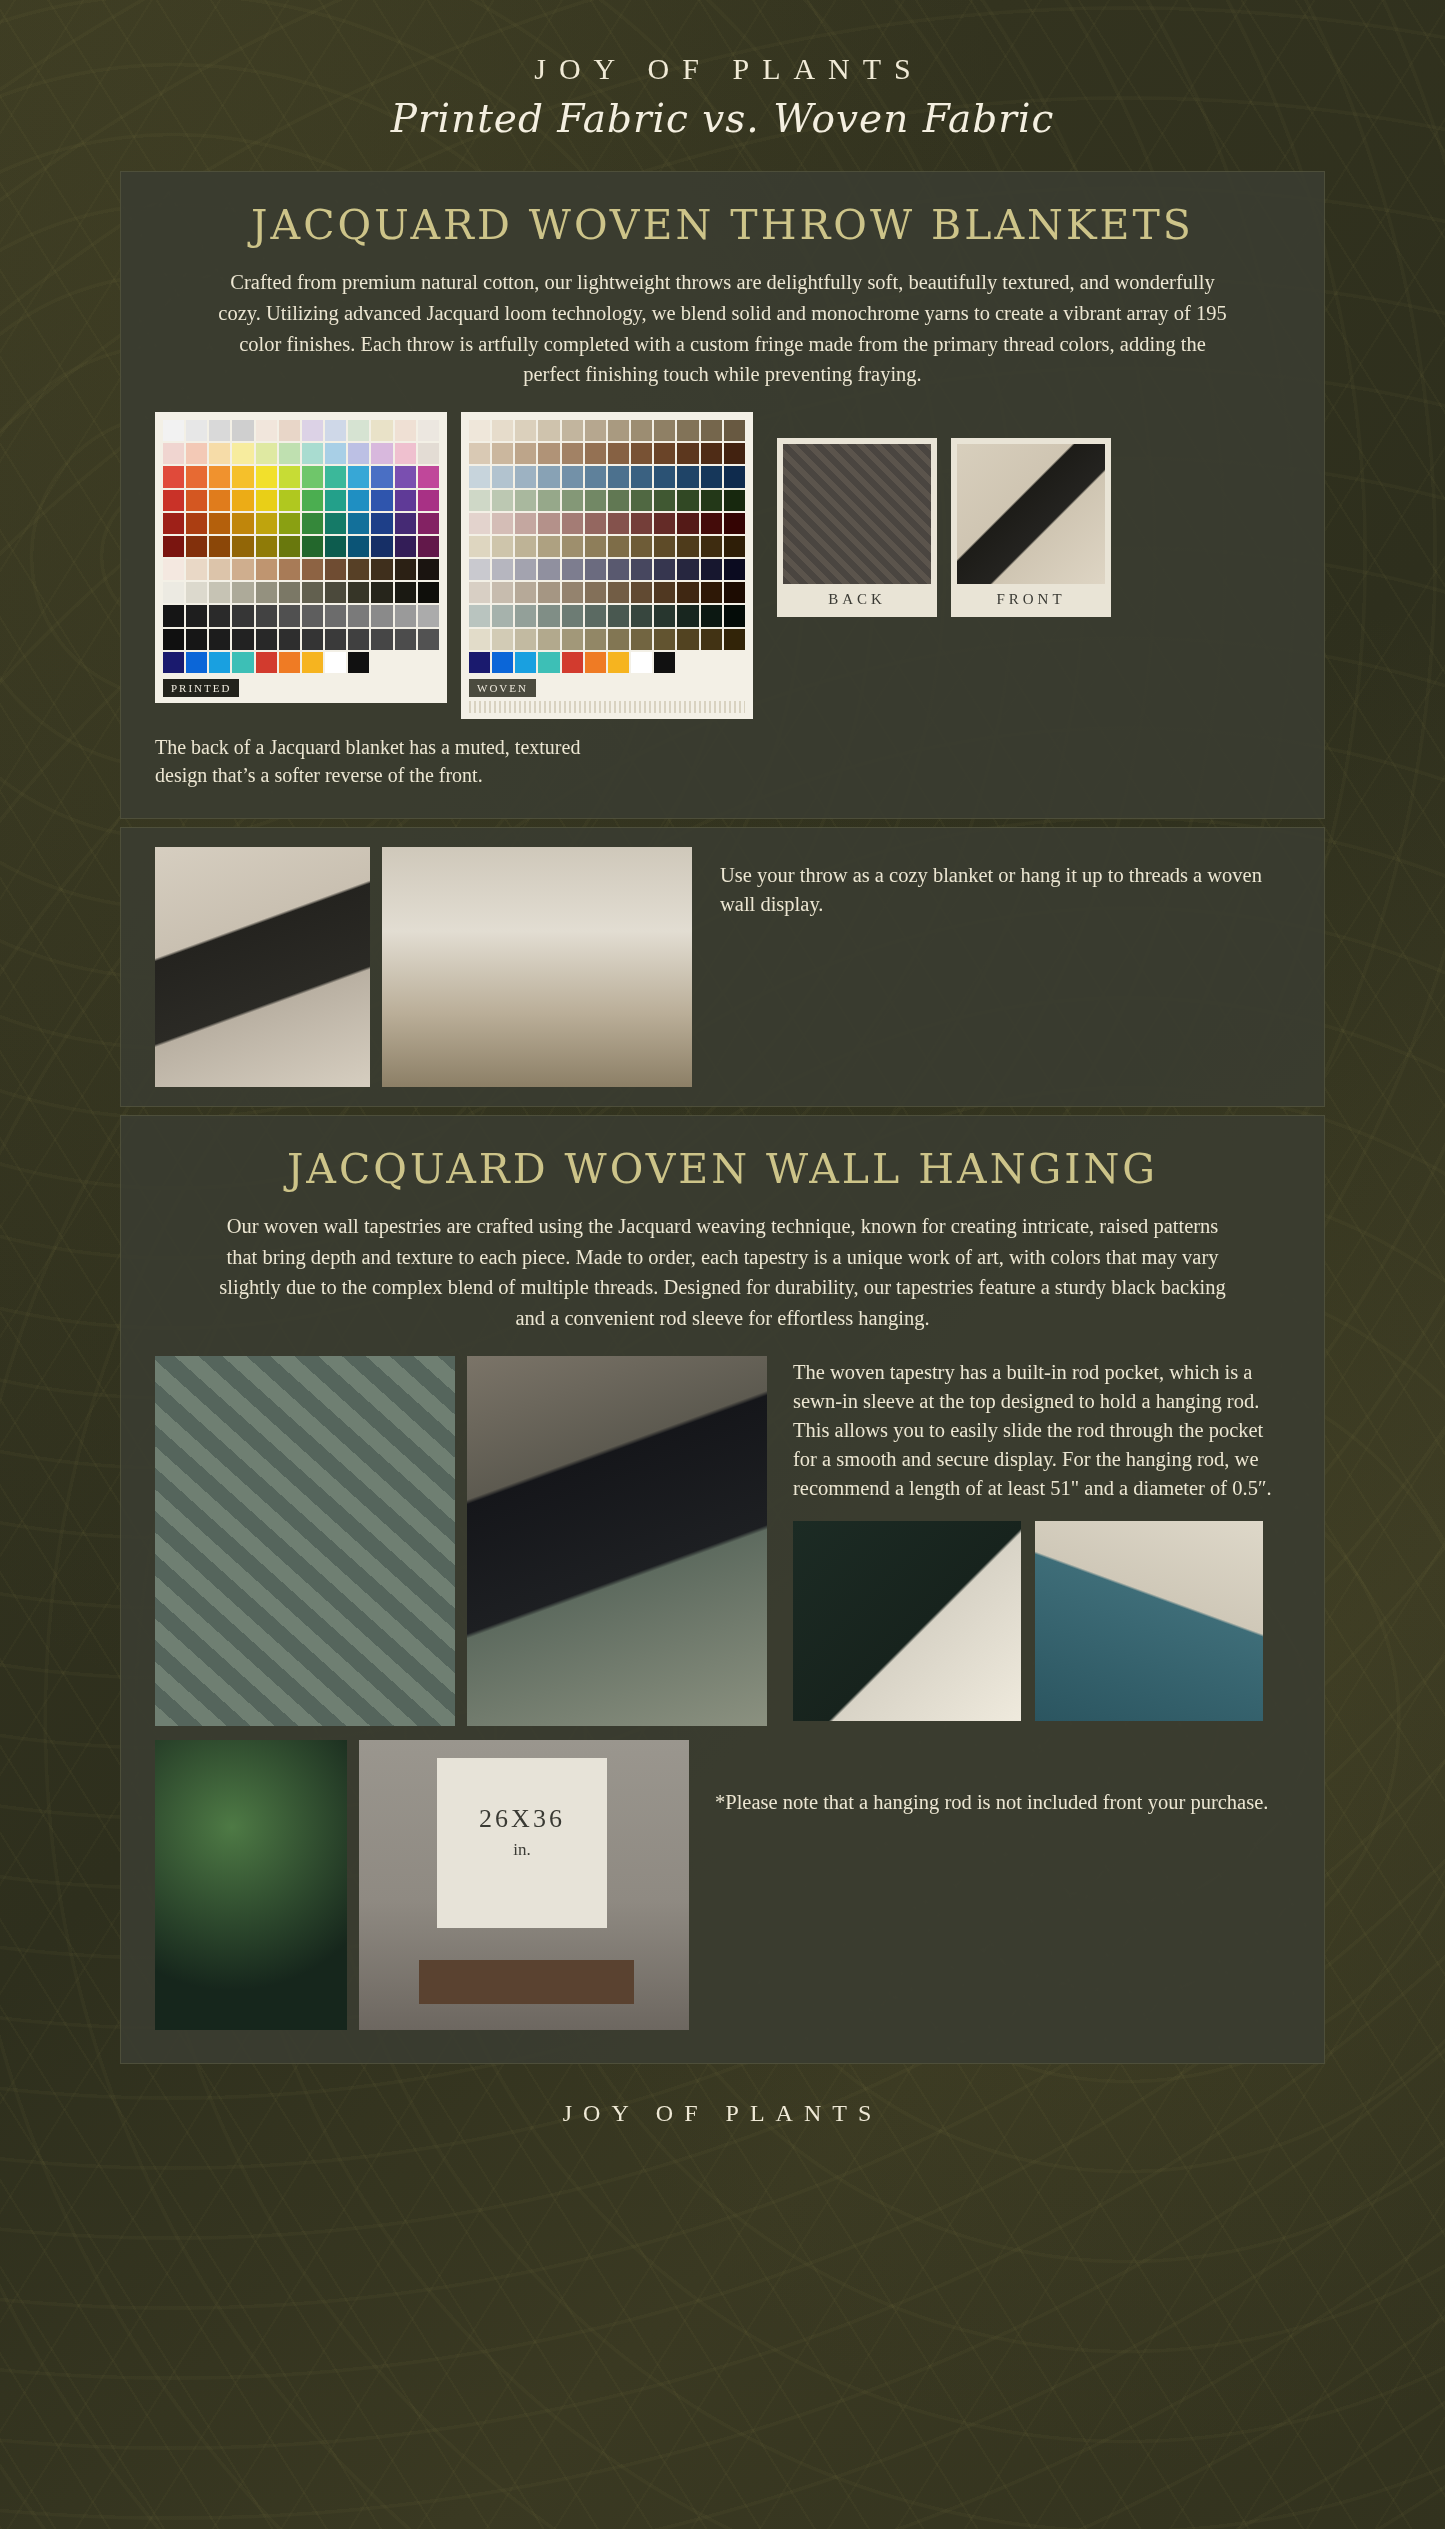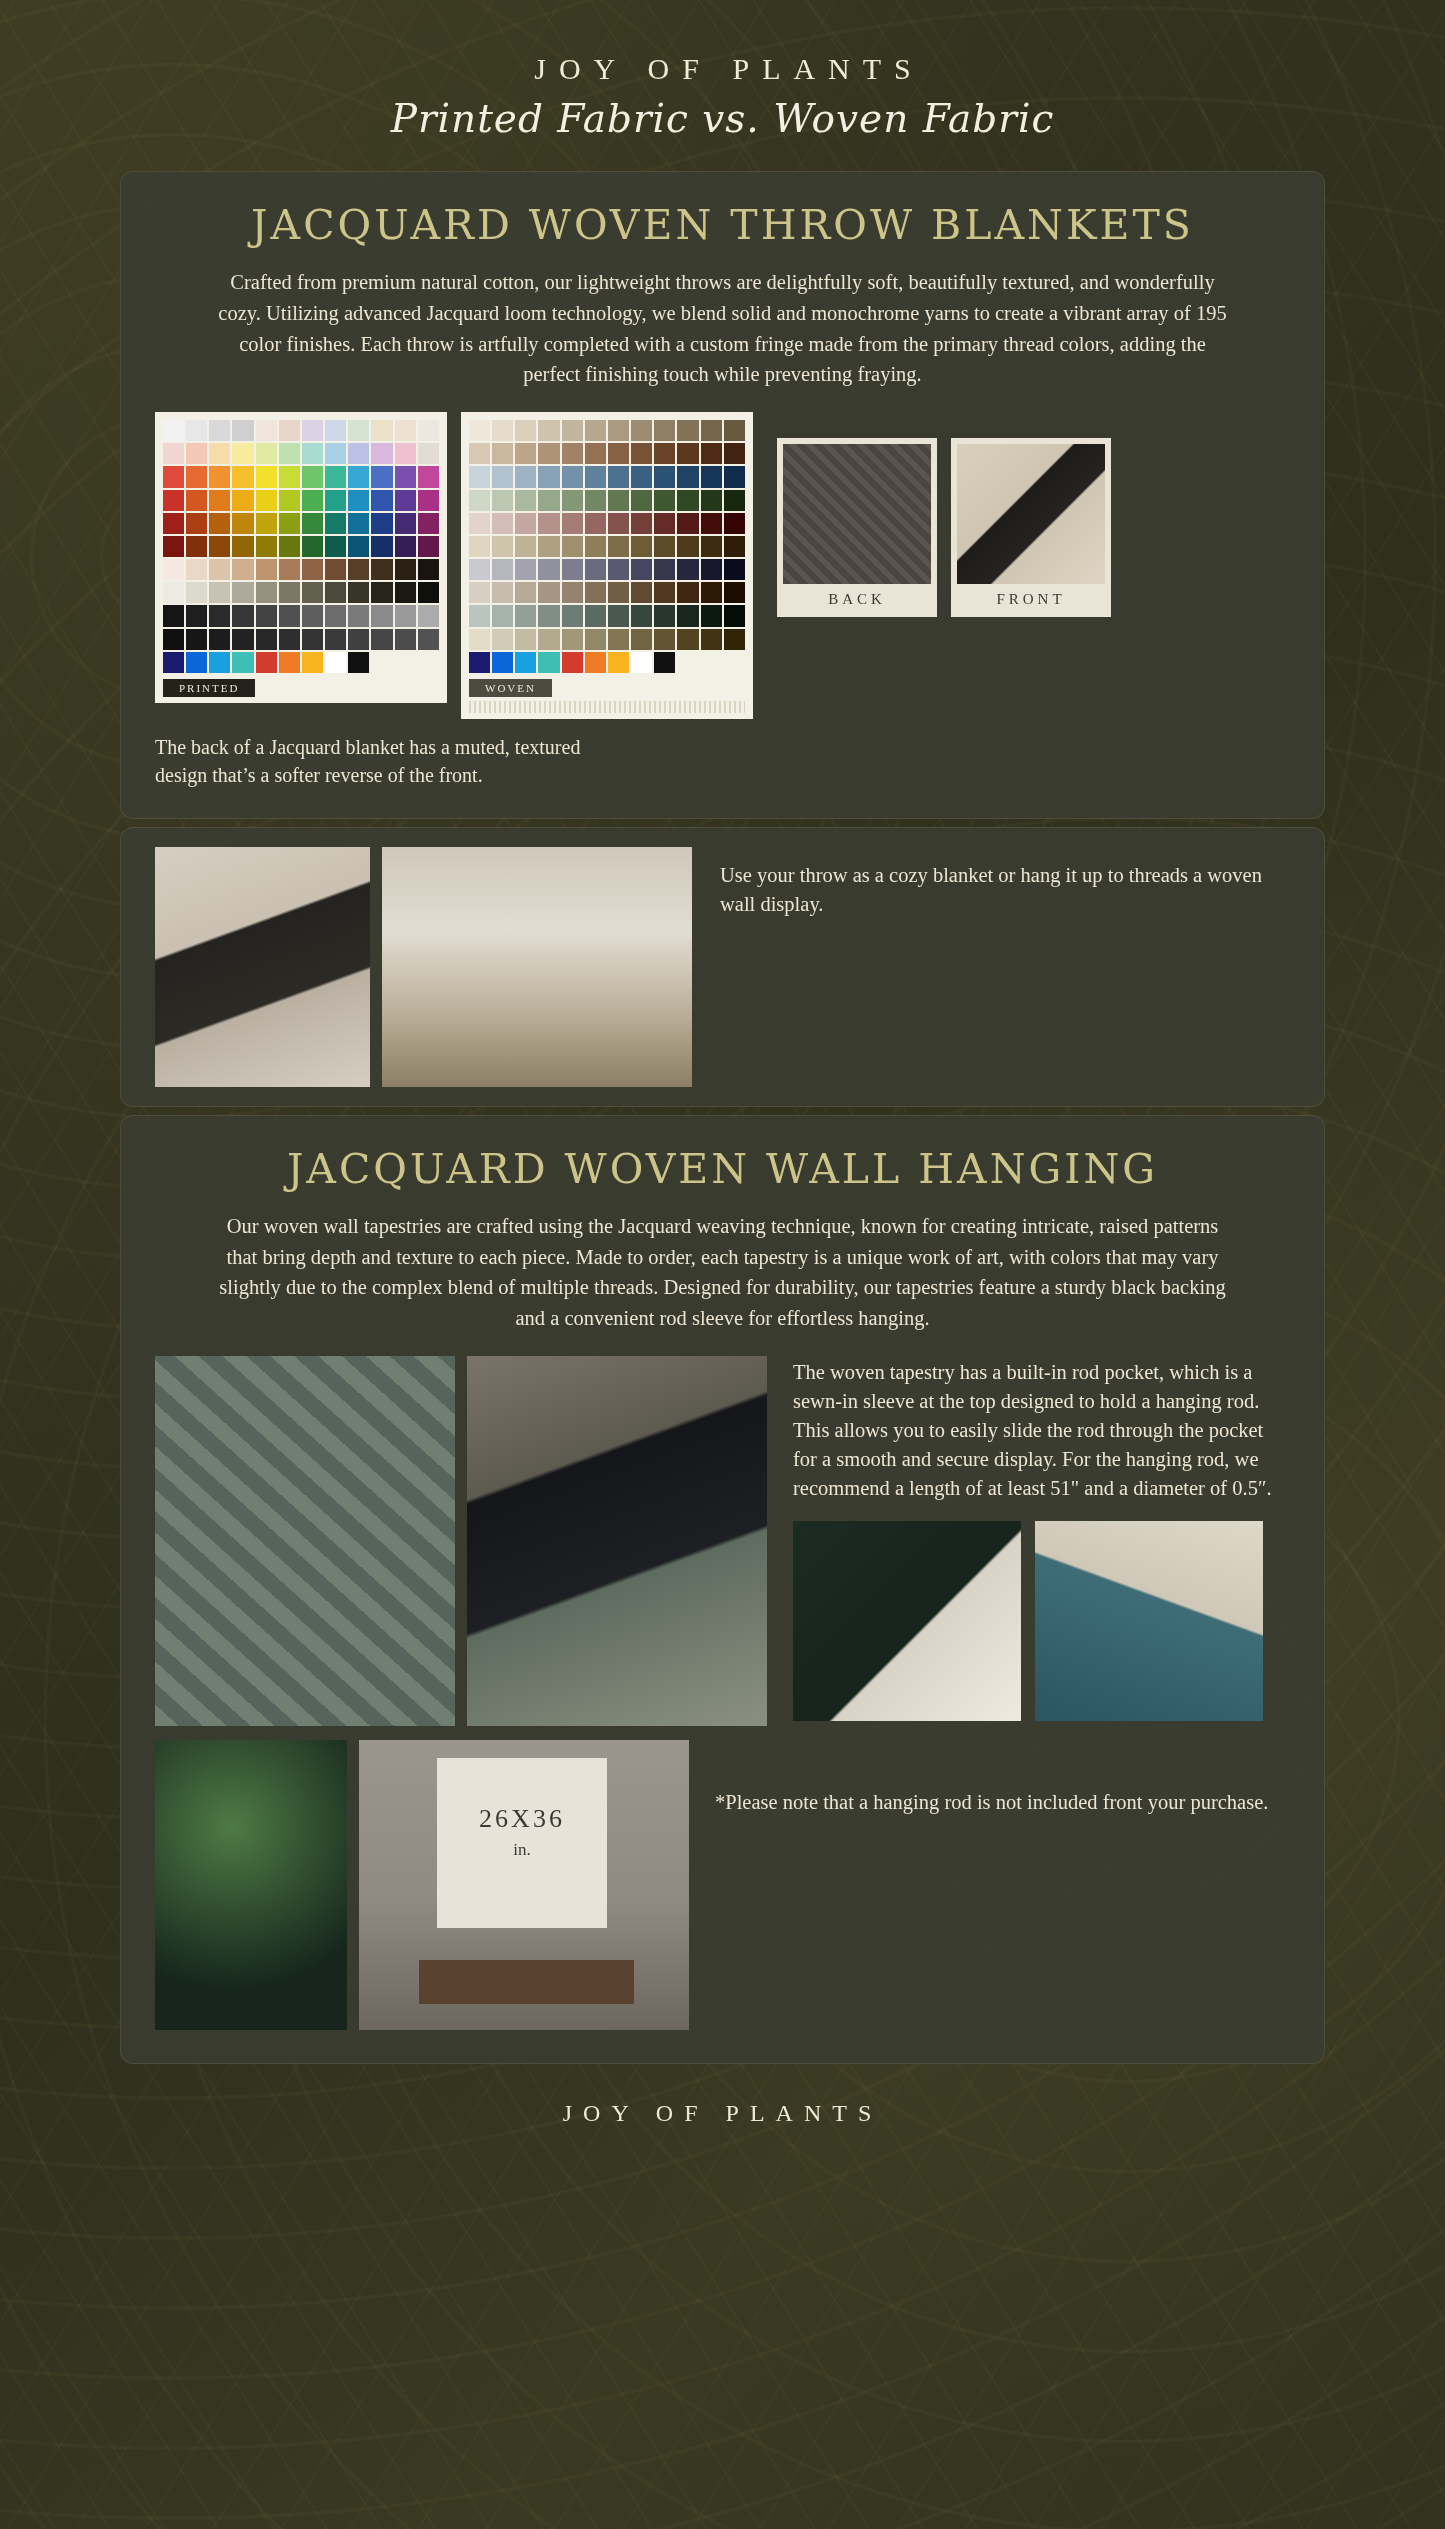--- a/index.html
+++ b/index.html
@@ -58,21 +58,20 @@
     letter-spacing: 1px;
   }
 
   
   .panel {
     position: relative;
     margin: 0 auto;
     width: 1205px;
     background: rgba(58,60,48,0.93);
     box-shadow: 0 0 0 1px rgba(160,155,105,0.20) inset;
-    border-radius: 13px;
   }
   .panel.top { margin-top: 30px; padding: 26px 0 30px; }
   .panel.mid { margin-top: 8px; padding: 20px 0 20px; }
   .panel.bottom { margin-top: 8px; padding: 26px 0 34px; }
 
   .section-title {
     text-align: center;
     font-family: "DejaVu Serif", serif;
     font-size: 41px;
     letter-spacing: 3px;
@@ -133,21 +132,21 @@
   .swatch-grid i {
     display: block;
     width: 100%;
     padding-bottom: 100%;
   }
   .swatch-label {
     display: inline-block;
     margin-top: 6px;
     font-size: 11px;
     letter-spacing: 2px;
-    padding: 3px 16px;
+    padding: 3px 8px;
     color: #efeade;
     background: #23231c;
   }
   .swatch-label.light { background: #4b4b3f; }
   .fringe {
     height: 12px;
     background: repeating-linear-gradient(90deg, #d8d2c0 0 2px, #f3f0e6 2px 5px);
     margin-top: 4px;
   }
   .col-text-1 {

